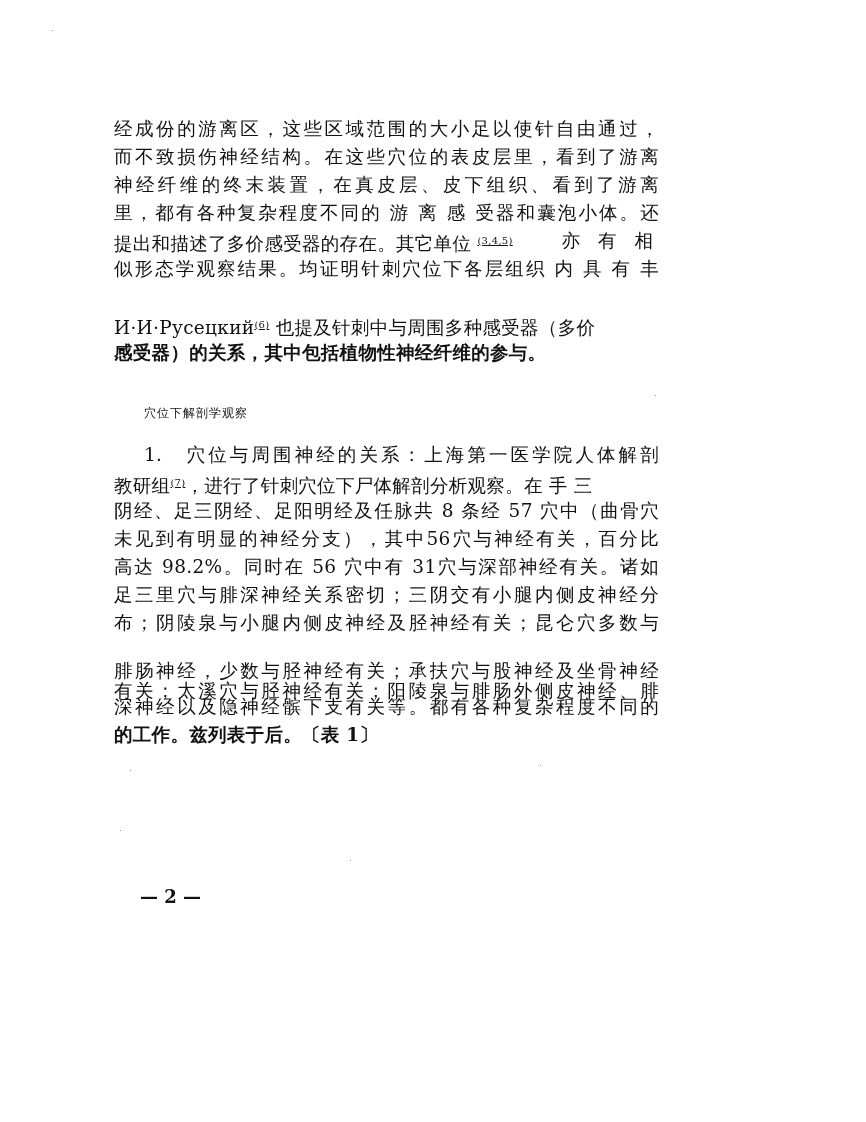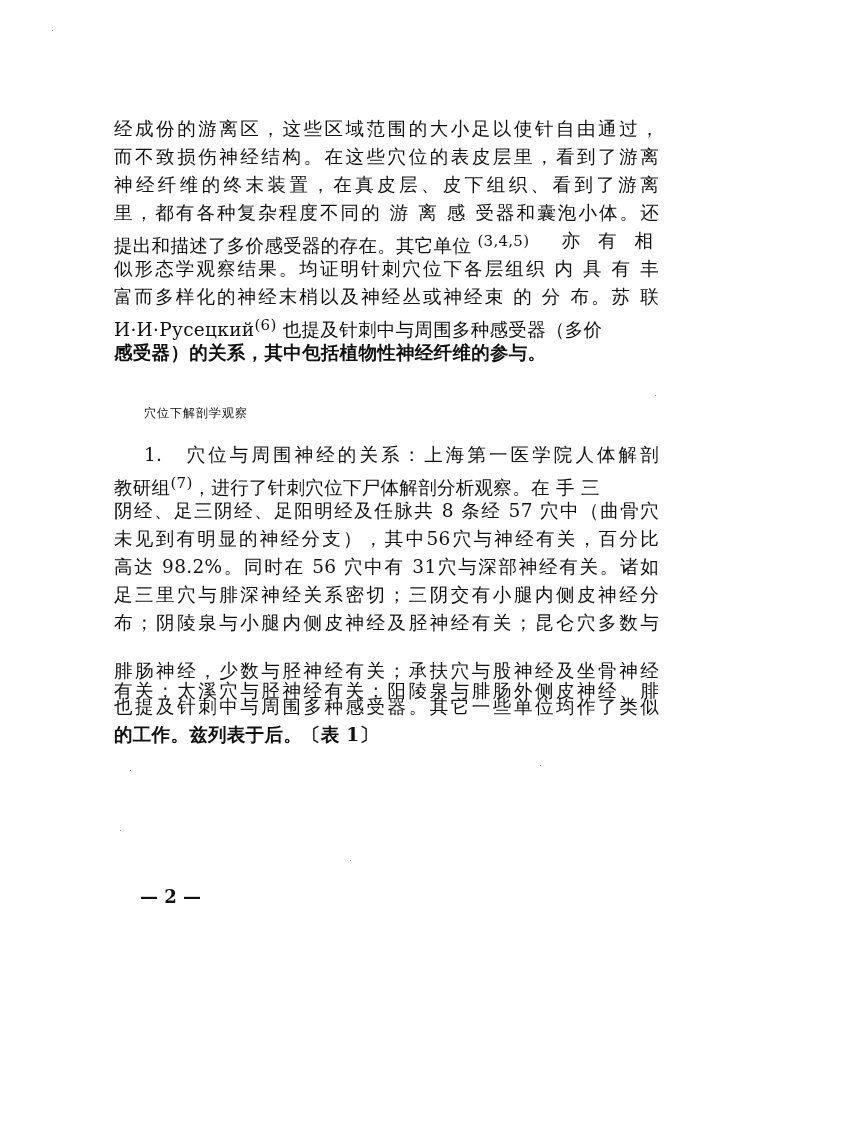--- a/index.html
+++ b/index.html
@@ -3,60 +3,59 @@
 <meta charset="utf-8">
 <style>
   html, body { margin: 0; padding: 0; background: #ffffff; }
   body { width: 866px; height: 1122px; position: relative; overflow: hidden;
          font-family: "DejaVu Serif", "Liberation Serif", serif; color: #111; }
   .page { position: absolute; left: 0; top: 0; width: 866px; height: 1122px; }
   .line { position: absolute; left: 114px; width: 545px; font-size: 18.5px; line-height: 22px;
           white-space: nowrap; text-align: justify; text-align-last: justify; letter-spacing: 0.3px; }
   .line.last { text-align-last: left; font-weight: bold; }
   .heading { position: absolute; left: 144px; font-size: 12px; font-weight: normal; letter-spacing: 1px; }
-  .sup { font-size: 15px; vertical-align: 6px; }
+  .sup { font-size: 10px; vertical-align: 6px; text-decoration: underline; }
   .pagenum { position: absolute; left: 140px; top: 886px; font-size: 18px; font-weight: bold; }
   .speck { position: absolute; width: 1px; height: 1px; background: #999; }
 </style>
 </head>
 <body>
 
 <div class="page">
 
   <div class="line" style="top:118px">经成份的游离区，这些区域范围的大小足以使针自由通过，</div>
   <div class="line" style="top:146px">而不致损伤神经结构。在这些穴位的表皮层里，看到了游离</div>
   <div class="line" style="top:174px">神经纤维的终末装置，在真皮层、皮下组织、看到了游离</div>
   <div class="line" style="top:202px">里，都有各种复杂程度不同的 游 离 感 受器和囊泡小体。还</div>
   <div class="line" style="top:230px; text-align-last:left">
     <span>提出和描述了多价感受器的存在。其它单位</span>
     <span class="sup">(3,4,5)</span>
     <span style="position:absolute; right:0; letter-spacing:6px">亦 有 相</span>
   </div>
   <div class="line" style="top:258px">似形态学观察结果。均证明针刺穴位下各层组织 内 具 有 丰</div>
-  <div class="line" style="top:286px">富而多样化的神经末梢以及神经丛或神经束 的 分 布。苏 联</div>
   <div class="line" style="top:314px; text-align-last:left">
     <span>И·И·Русецкий</span><span class="sup">(6)</span>
     <span>也提及针刺中与周围多种感受器（多价</span>
   </div>
   <div class="line last" style="top:342px">感受器）的关系，其中包括植物性神经纤维的参与。</div>
 
   <div class="heading" style="top:405px">穴位下解剖学观察</div>
 
   <div class="line" style="top:444px; left:144px; width:515px">1.　穴位与周围神经的关系：上海第一医学院人体解剖</div>
   <div class="line" style="top:472px; text-align-last:left">
     <span>教研组</span><span class="sup">(7)</span><span>，进行了针刺穴位下尸体解剖分析观察。在 手 三</span>
   </div>
   <div class="line" style="top:500px">阴经、足三阴经、足阳明经及任脉共 8 条经 57 穴中（曲骨穴</div>
   <div class="line" style="top:528px">未见到有明显的神经分支），其中56穴与神经有关，百分比</div>
   <div class="line" style="top:556px">高达 98.2%。同时在 56 穴中有 31穴与深部神经有关。诸如</div>
   <div class="line" style="top:584px">足三里穴与腓深神经关系密切；三阴交有小腿内侧皮神经分</div>
   <div class="line" style="top:612px">布；阴陵泉与小腿内侧皮神经及胫神经有关；昆仑穴多数与</div>
   <div class="line" style="top:660px">腓肠神经，少数与胫神经有关；承扶穴与股神经及坐骨神经</div>
   <div class="line" style="top:680px">有关；太溪穴与胫神经有关；阳陵泉与腓肠外侧皮神经、腓</div>
-  <div class="line" style="top:696px">也提及针刺中与周围多种感受器。其它一些单位均作了类似</div>
+  <div class="line" style="top:696px">深神经以及隐神经髌下支有关等。都有各种复杂程度不同的</div>
   <div class="line last" style="top:724px">的工作。兹列表于后。〔表 1〕</div>
 
   <div class="pagenum">— 2 —</div>
 
   <div class="speck" style="left:52px; top:30px"></div>
   <div class="speck" style="left:655px; top:395px"></div>
   <div class="speck" style="left:130px; top:770px"></div>
   <div class="speck" style="left:540px; top:765px"></div>
   <div class="speck" style="left:350px; top:860px"></div>
   <div class="speck" style="left:120px; top:830px"></div>

